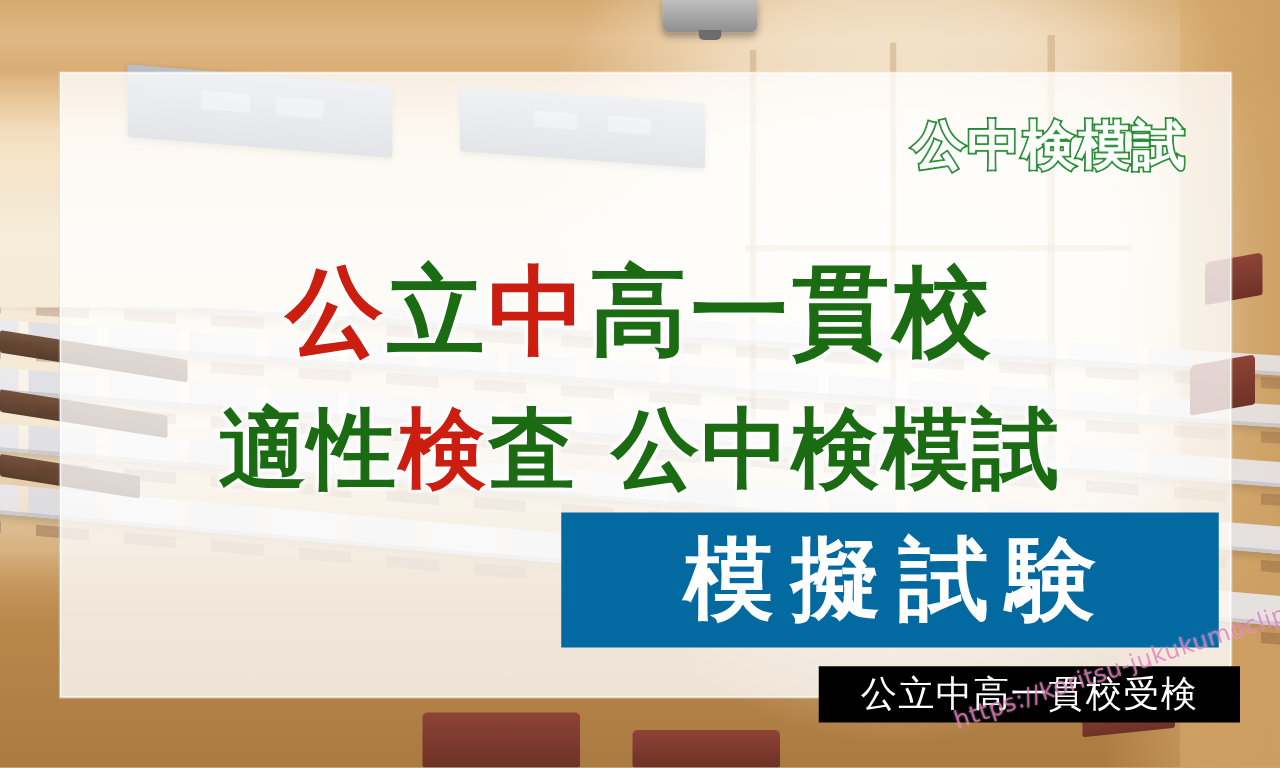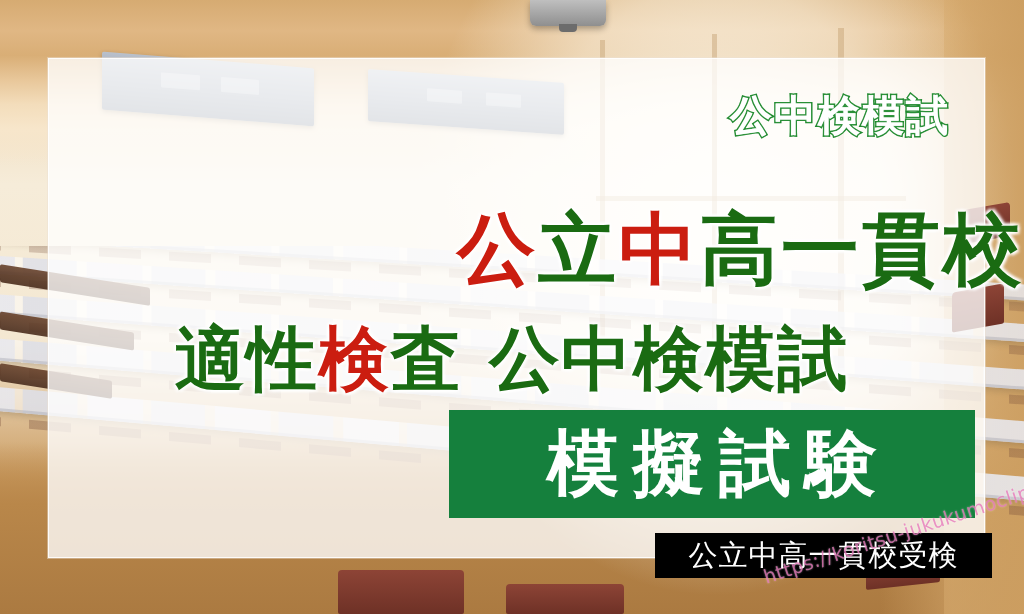--- a/index.html
+++ b/index.html
@@ -111,29 +111,29 @@
 
   
   .headline {
     position:absolute; left:0; right:0; text-align:center;
     font-weight:bold; white-space:nowrap;
     text-shadow:2px 2px 3px rgba(255,255,255,0.95),
                -2px 2px 3px rgba(255,255,255,0.95),
                 2px -2px 3px rgba(255,255,255,0.9),
                -2px -2px 3px rgba(255,255,255,0.9);
   }
-  #line1 { top:198px; font-size:78px; letter-spacing:3px;text-align:right; }
+  #line1 { top:198px; font-size:78px; letter-spacing:3px; }
   #line2 { top:313px; font-size:70px; letter-spacing:2px; }
   .red   { color:#cb1d10; }
   .green { color:#1a6b12; }
 
   
   #cyanband {
     position:absolute; left:449px; top:410px; width:526px; height:108px;
-    background:#15803d;
+    background:#0369a1;
   }
   #cyanband span {
     position:absolute; inset:0;
     display:flex; align-items:center; justify-content:center;
     color:#ffffff; font-size:72px; font-weight:bold; letter-spacing:14px;
     text-indent:14px; white-space:nowrap;
   }
 
   
   #blackband {

